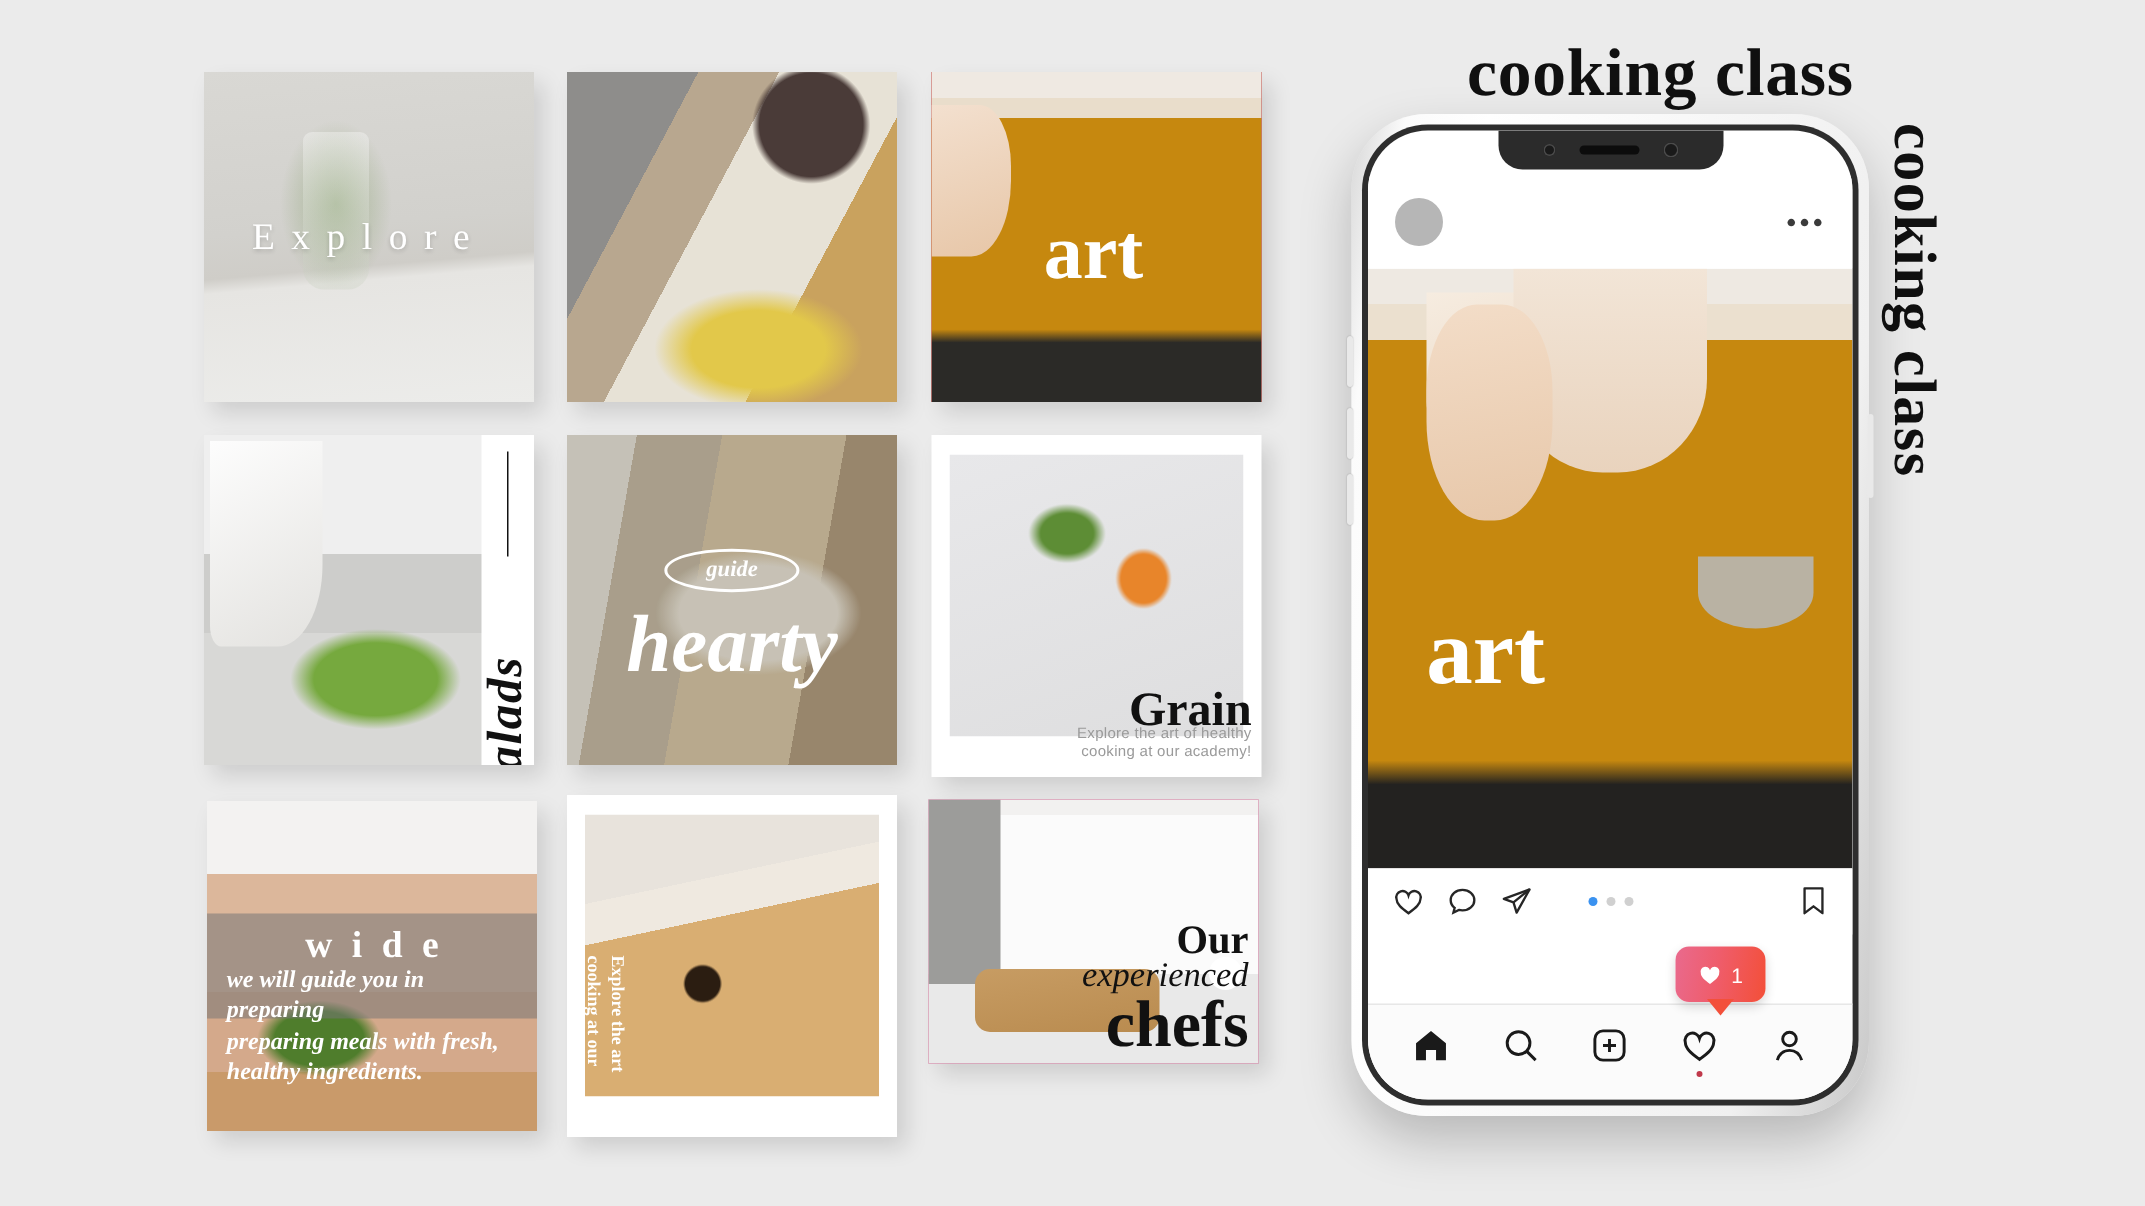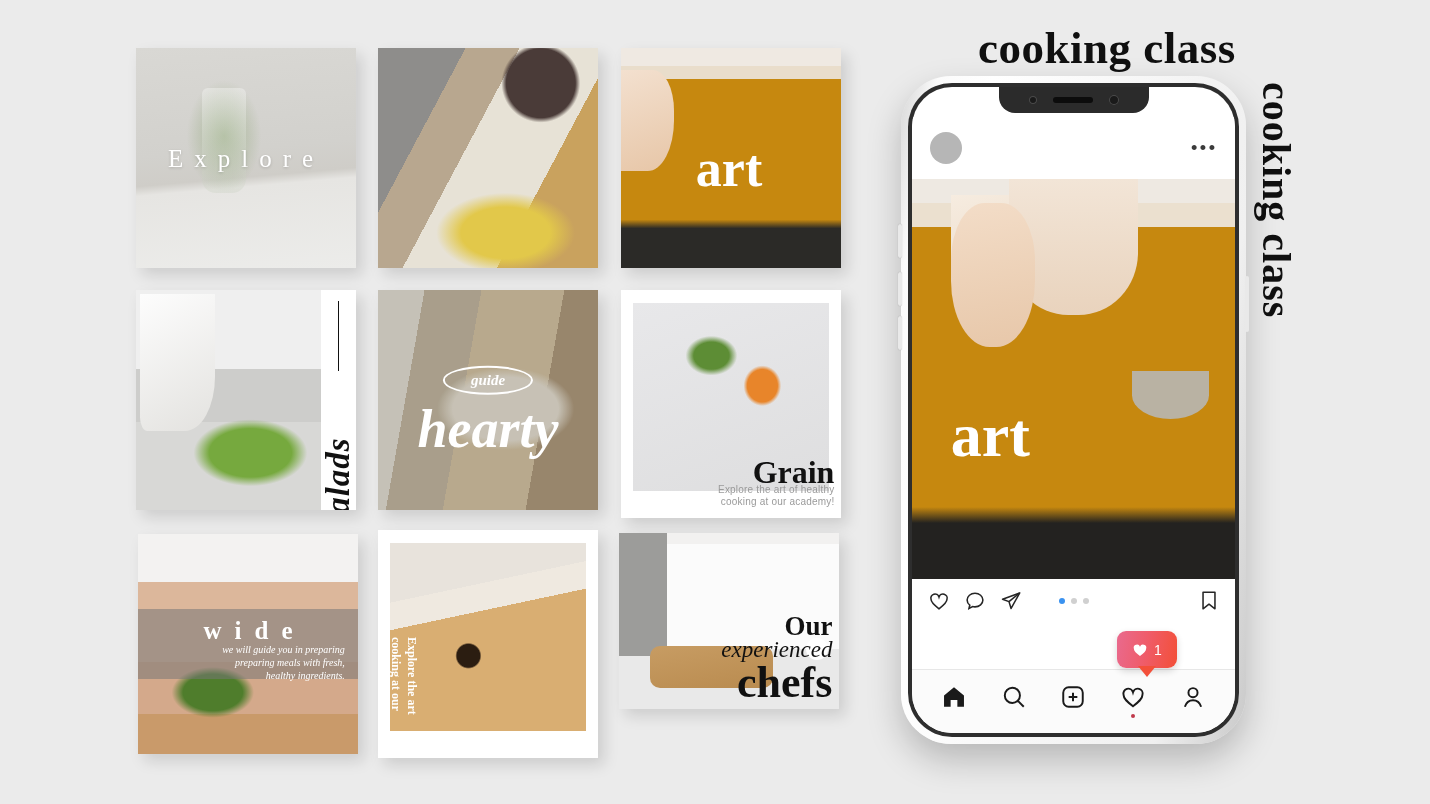--- a/index.html
+++ b/index.html
@@ -135,22 +135,22 @@
   .wide-band{
     position:absolute;left:0;right:0;top:34%;height:32%;
     background:rgba(118,118,118,.55);
   }
   .t-wide{
     position:absolute;left:0;right:0;top:37.5%;text-align:center;
     color:#fff;font-size:25px;font-weight:700;letter-spacing:13px;
     text-indent:13px;
   }
   .t-wide-sub{
-    position:absolute;left:6%;right:6%;top:50%;text-align:right;
-    color:#fff;font-size:10px;font-weight:400;font-style:italic;line-height:1.28;
+    position:absolute;left:6%;right:6%;top:50%;text-align:left;
+    color:#fff;font-size:16px;font-weight:700;font-style:italic;line-height:1.28;
   }
   .t-coffee{
     position:absolute;left:7%;top:50%;
     transform:translateY(-50%) rotate(90deg);transform-origin:left center;
     white-space:nowrap;color:#fff;font-size:12px;font-weight:700;line-height:1.35;
   }
   .t-chefs{
     position:absolute;right:3%;bottom:3%;text-align:right;color:#111;line-height:.96;
   }
   .t-chefs .l1{font-size:27px;font-weight:700;}

